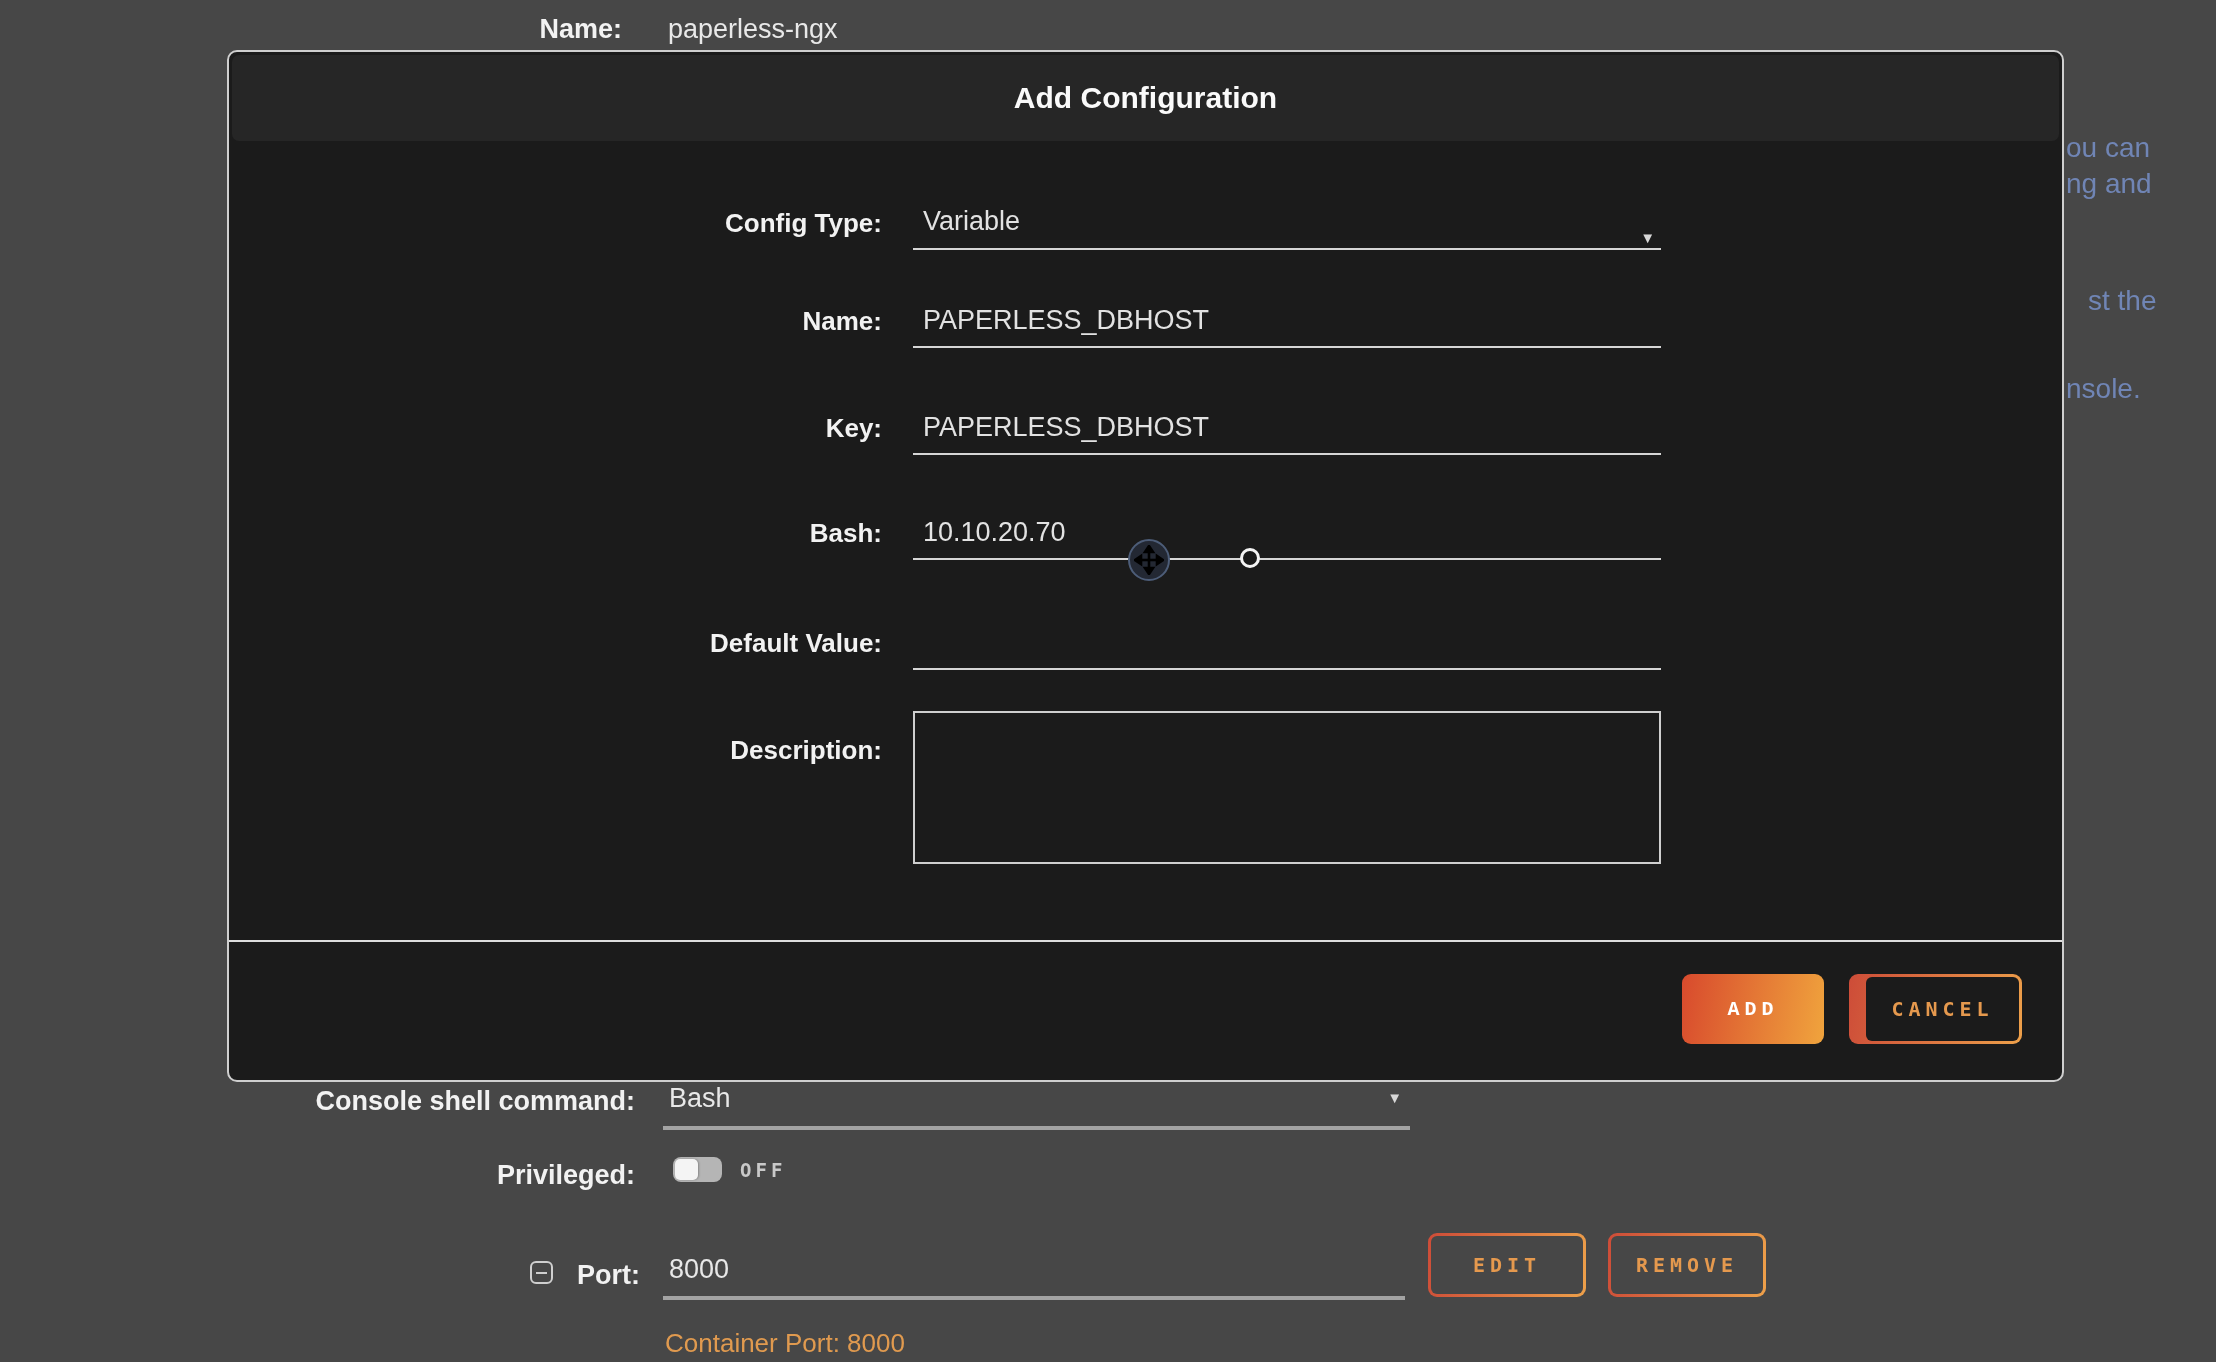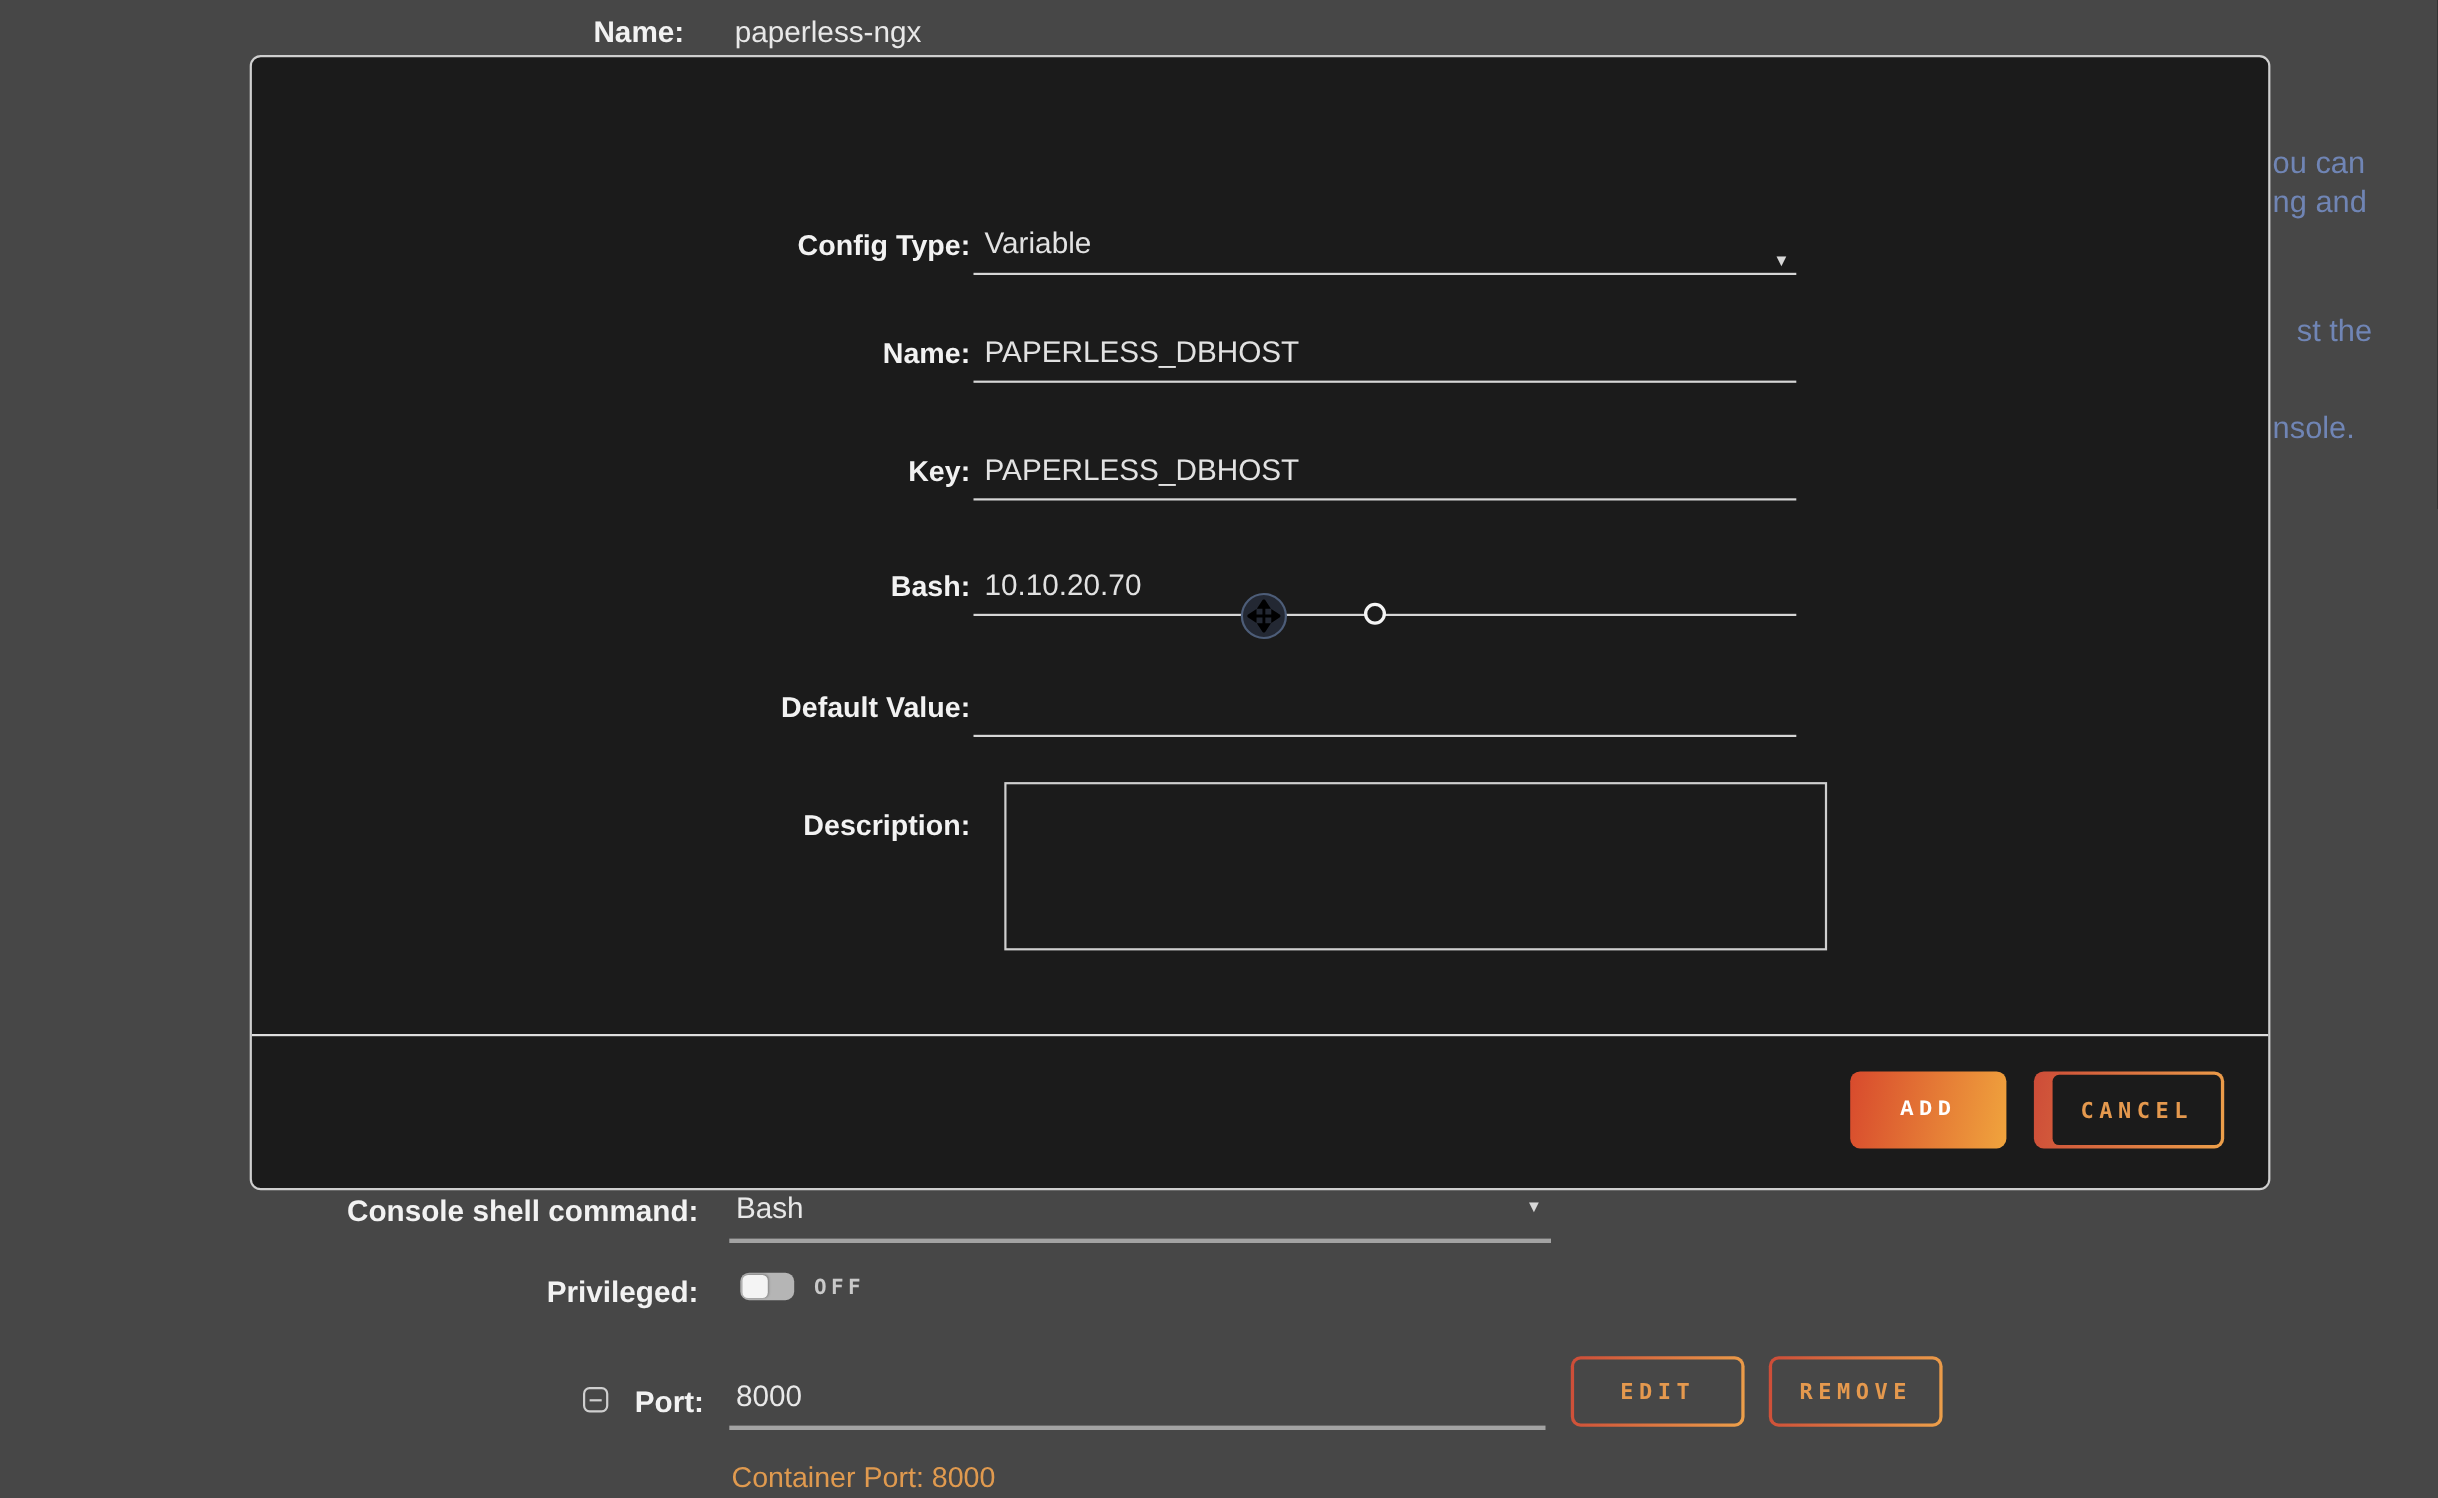--- a/index.html
+++ b/index.html
@@ -44,21 +44,21 @@
   
   .overlay-modal { position:absolute; left:227px; top:50px; width:1837px; height:1032px;
                    background:#1b1b1b; border:2px solid #cfcfcf; border-radius:10px; z-index:10; }
   .modal-header { position:absolute; left:3px; right:3px; top:3px; height:86px;
                   background:#262626; border-radius:7px;
                   display:flex; align-items:center; justify-content:center; }
   .modal-title { color:#fafafa; font-weight:bold; font-size:30px; }
 
   .m-label { position:absolute; left:0; width:653px; text-align:right;
              color:#f2f2f2; font-weight:bold; font-size:26px; }
-  .m-field { position:absolute; left:656px; width:748px; }
+  .m-field { position:absolute; left:684px; width:748px; }
   .line-input { width:100%; background:transparent; border:none; outline:none;
                 border-bottom:2px solid #d6d6d6; color:#e2e2e2; font-size:27px;
                 font-family:"Liberation Sans", sans-serif; padding:0 0 0 10px; display:block; }
   .select-box { width:100%; border-bottom:2px solid #d6d6d6; color:#e2e2e2; font-size:27px;
                 padding-left:10px; position:relative; cursor:pointer; }
   .select-box .dd-arrow { right:6px; }
   .m-textarea { position:absolute; left:684px; top:659px; width:748px; height:153px;
                 background:transparent; border:2px solid #cfcfcf; resize:none; outline:none;
                 color:#e2e2e2; font-size:26px; font-family:"Liberation Sans", sans-serif; padding:8px; }
   .modal-divider { position:absolute; left:0; right:0; top:888px; height:2px; background:#dedede; }
@@ -110,20 +110,23 @@
     <div class="inner">EDIT</div>
   </div>
   <div class="grad-border on-page" style="left:1608px; top:1233px; width:158px; height:64px;">
     <div class="inner">REMOVE</div>
   </div>
   <div class="note-orange">Container Port: 8000</div>
 </div>
 
 <div class="overlay-modal">
 
+  <div class="modal-header">
+    <div class="modal-title">Add Configuration</div>
+  </div>
 
   <div class="m-label" style="top:145px; line-height:53px;">Config Type:</div>
   <div class="m-field" style="top:145px;">
     <div class="select-box" style="height:53px; line-height:49px;">
       <span>Variable</span>
       <span class="dd-arrow" style="top:16px;">▼</span>
     </div>
   </div>
 
   <div class="m-label" style="top:243px; line-height:53px;">Name:</div>

